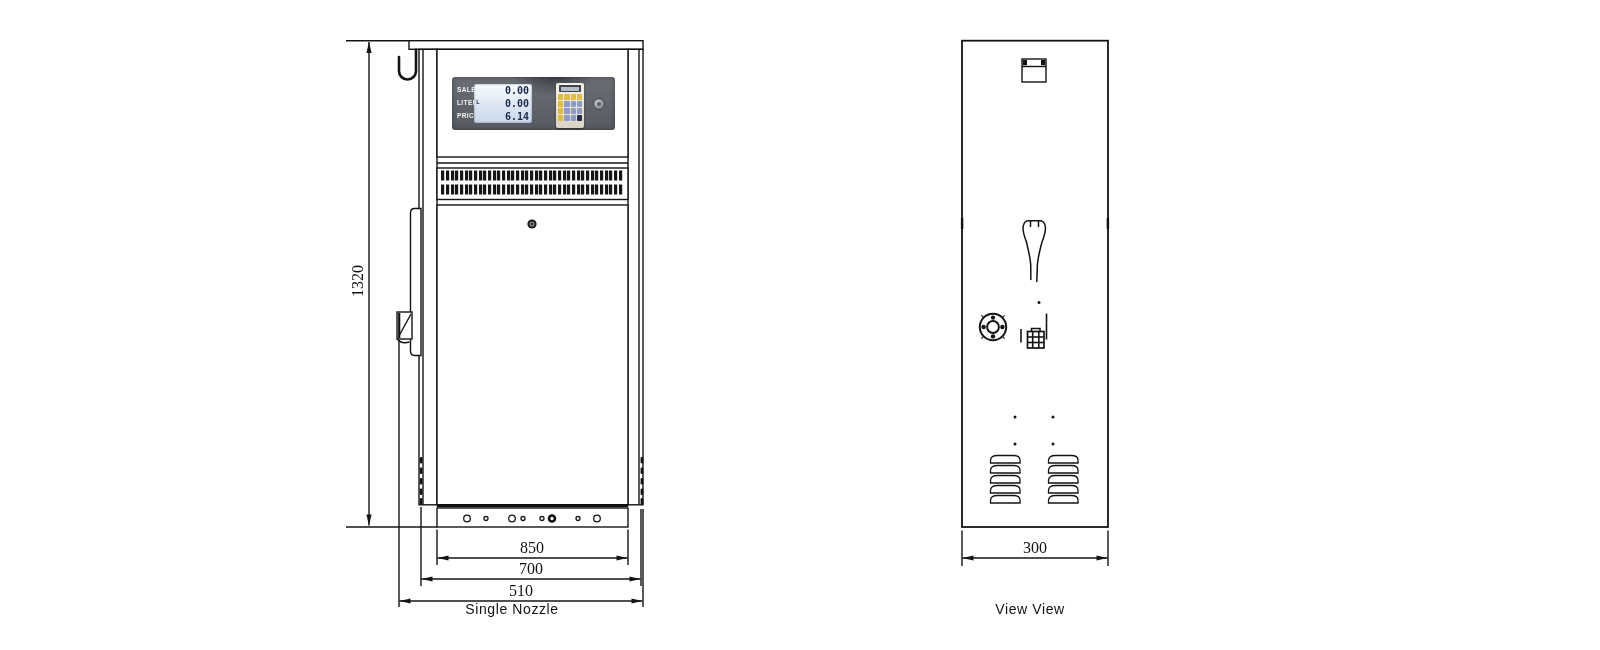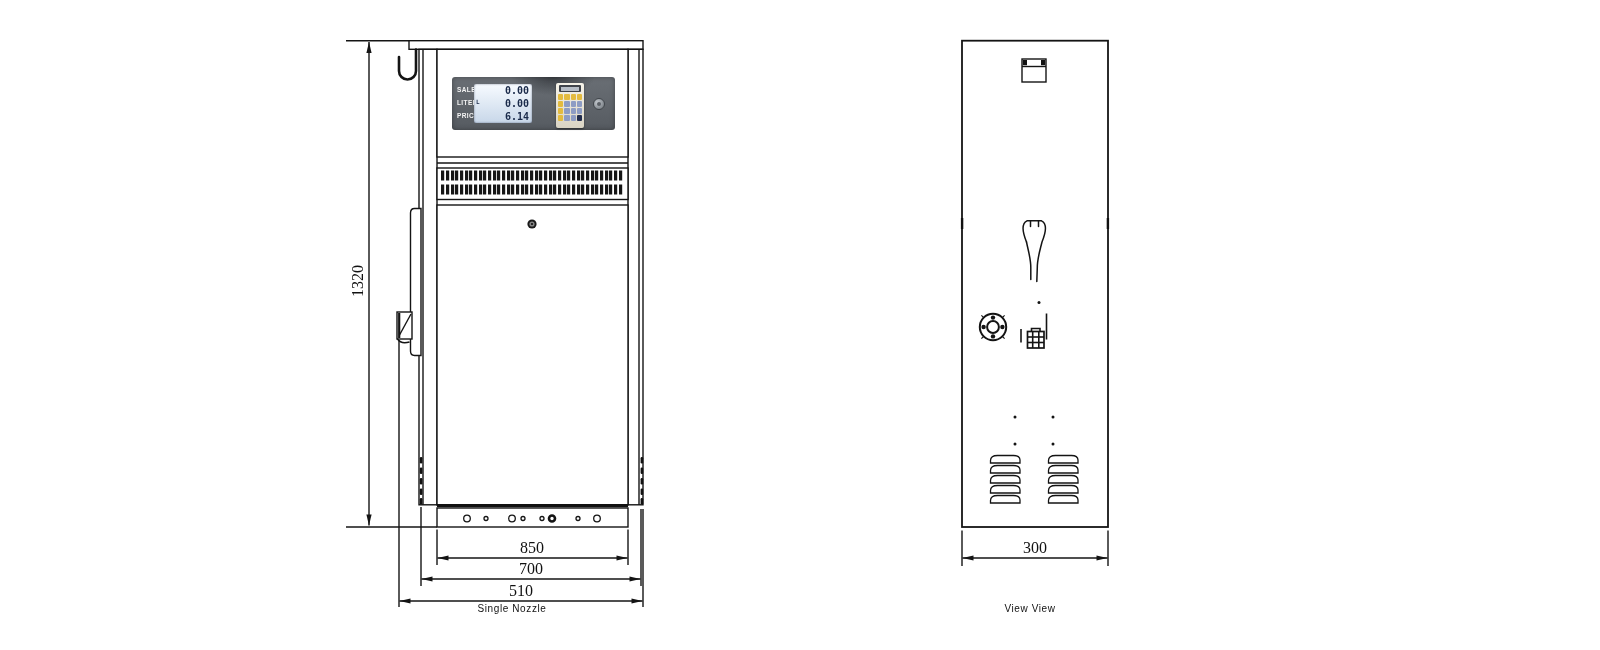--- a/index.html
+++ b/index.html
@@ -4,21 +4,21 @@
 <style>
   html,body{margin:0;padding:0;background:#fff;}
   #canvas{position:relative;width:1600px;height:650px;background:#ffffff;overflow:hidden;
           font-family:"Liberation Sans",sans-serif;}
   #line-art{position:absolute;left:0;top:0;}
 
   
   .dim{position:absolute;font-family:"Liberation Serif",serif;font-size:16px;color:#111;
        transform:translate(-50%,-50%);white-space:nowrap;line-height:1;}
   .dim.vert{transform:translate(-50%,-50%) rotate(-90deg);}
-  .vlabel{position:absolute;font-family:"Liberation Sans",sans-serif;font-size:10px;color:#111;
+  .vlabel{position:absolute;font-family:"Liberation Sans",sans-serif;font-size:14px;color:#111;
           letter-spacing:.6px;transform:translate(-50%,-50%);white-space:nowrap;line-height:1;text-align:center;}
 
   
   #panel{position:absolute;left:452px;top:77px;width:163px;height:53px;border-radius:3px;
          background:radial-gradient(ellipse 60px 26px at 62% 0%,rgba(15,18,22,.5),rgba(0,0,0,0) 70%),
                     linear-gradient(180deg,#6a6f75,#565b61);
          box-shadow:inset 0 0 5px rgba(0,0,0,.35);}
   .plabel{position:absolute;left:5px;color:#f4f4f4;font-size:6.5px;font-weight:bold;
           letter-spacing:.4px;line-height:1;}
   #lcd{position:absolute;left:22px;top:7px;width:58px;height:39px;border-radius:2px;

